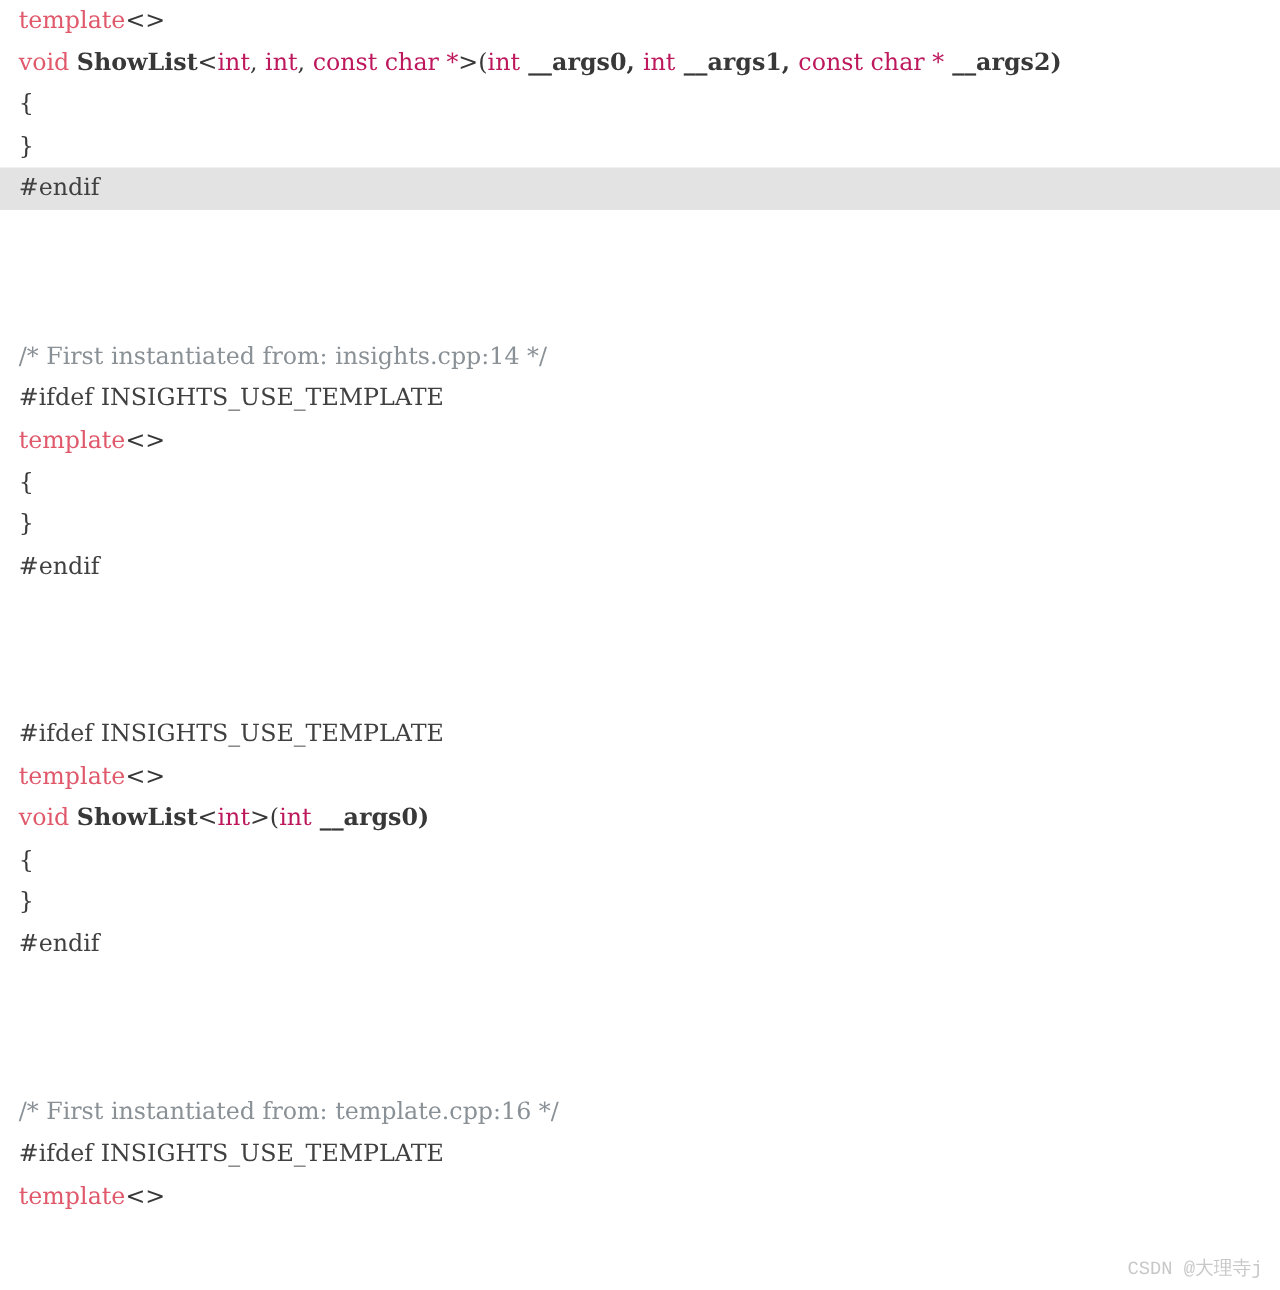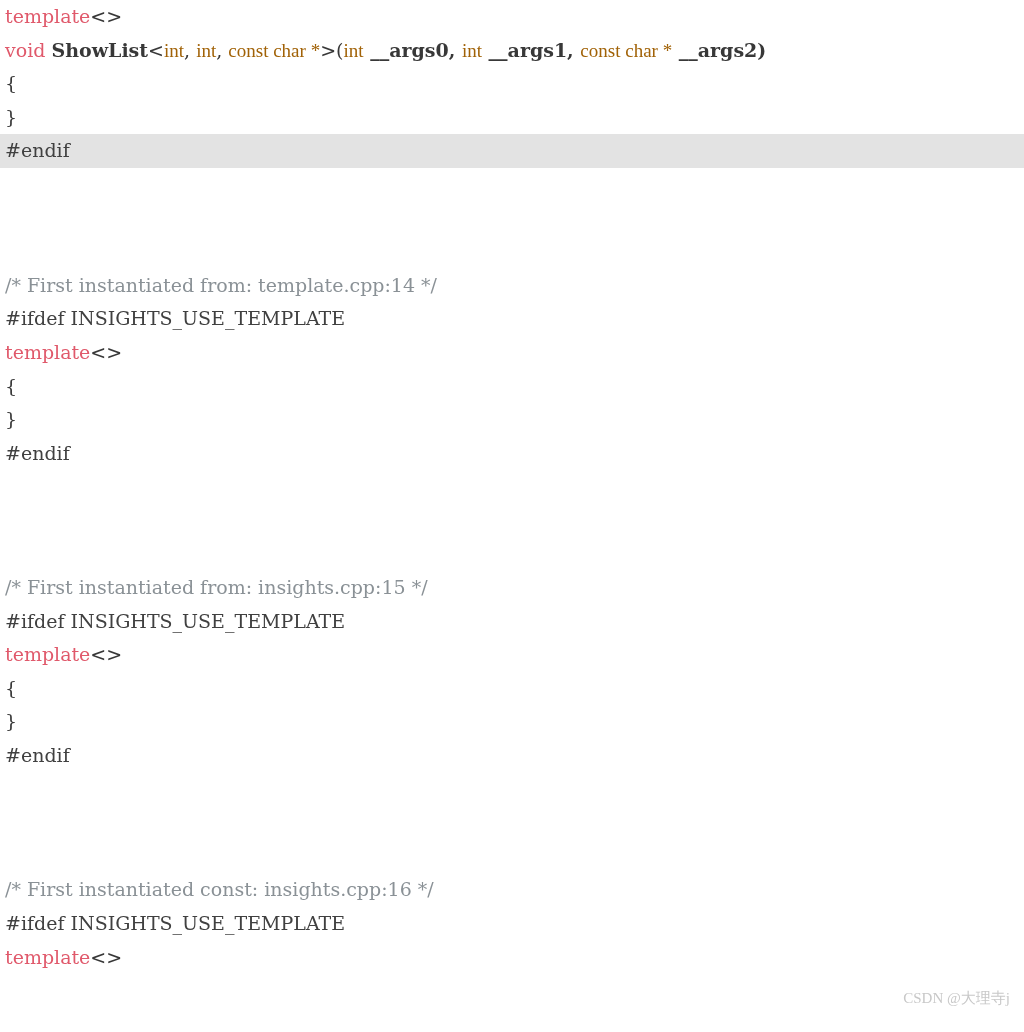--- a/index.html
+++ b/index.html
@@ -20,79 +20,79 @@
     left: 0;
     top: 0;
     width: 1024px;
   }
 
   .code-line {
     height: 33.6px;
     line-height: 33.6px;
     font-size: 19px;
     white-space: pre;
-    padding-left: 5px;
+    padding-left: 15px;
     box-sizing: border-box;
     letter-spacing: 0px;
     color: #383838;
   }
   .code-line.highlight {
     background: #e3e3e3;
   }
   .code-line.blank {
     
   }
 
   .tok-kw       { color: #e0596b; }
   .tok-pp       { color: #404040; }
-  .tok-type     { color: #a16207; font-family: Liberation Serif, serif; }
+  .tok-type     { color: #be185d; }
   .tok-comment  { color: #8a9196; }
   .tok-plain    { color: #383838; }
   .tok-punct    { color: #383838; }
   .tok-ident    { color: #383838; font-weight: bold; }
 
   #watermark {
     position: absolute;
     right: 14px;
-    bottom: 24px;
-    font-family: Liberation Serif, serif;
+    bottom: 8px;
+    font-family: Liberation Mono, monospace;
     font-size: 15px;
     color: #c8c8c8;
     white-space: pre;
     user-select: none;
   }
 </style>
 </head>
 <body>
 
 <div id="code-listing">
     <div class="code-line"><span class="tok-kw">template</span><span class="tok-punct">&lt;&gt;</span></div>
     <div class="code-line"><span class="tok-kw">void</span><span class="tok-plain"> </span><span class="tok-ident">ShowList</span><span class="tok-punct">&lt;</span><span class="tok-type">int</span><span class="tok-punct">, </span><span class="tok-type">int</span><span class="tok-punct">, </span><span class="tok-type">const char *</span><span class="tok-punct">&gt;(</span><span class="tok-type">int</span><span class="tok-ident"> __args0, </span><span class="tok-type">int</span><span class="tok-ident"> __args1, </span><span class="tok-type">const char *</span><span class="tok-ident"> __args2)</span></div>
     <div class="code-line"><span class="tok-punct">{</span></div>
     <div class="code-line"><span class="tok-punct">}</span></div>
     <div class="code-line highlight"><span class="tok-pp">#endif</span></div>
     <div class="code-line blank">&nbsp;</div>
     <div class="code-line blank">&nbsp;</div>
     <div class="code-line blank">&nbsp;</div>
-    <div class="code-line"><span class="tok-comment">/* First instantiated from: template.cpp:14 */</span></div>
+    <div class="code-line"><span class="tok-comment">/* First instantiated from: insights.cpp:14 */</span></div>
     <div class="code-line"><span class="tok-pp">#ifdef INSIGHTS_USE_TEMPLATE</span></div>
     <div class="code-line"><span class="tok-kw">template</span><span class="tok-punct">&lt;&gt;</span></div>
     <div class="code-line"><span class="tok-punct">{</span></div>
     <div class="code-line"><span class="tok-punct">}</span></div>
     <div class="code-line"><span class="tok-pp">#endif</span></div>
     <div class="code-line blank">&nbsp;</div>
     <div class="code-line blank">&nbsp;</div>
     <div class="code-line blank">&nbsp;</div>
-    <div class="code-line"><span class="tok-comment">/* First instantiated from: insights.cpp:15 */</span></div>
     <div class="code-line"><span class="tok-pp">#ifdef INSIGHTS_USE_TEMPLATE</span></div>
     <div class="code-line"><span class="tok-kw">template</span><span class="tok-punct">&lt;&gt;</span></div>
+    <div class="code-line"><span class="tok-kw">void</span><span class="tok-plain"> </span><span class="tok-ident">ShowList</span><span class="tok-punct">&lt;</span><span class="tok-type">int</span><span class="tok-punct">&gt;(</span><span class="tok-type">int</span><span class="tok-ident"> __args0)</span></div>
     <div class="code-line"><span class="tok-punct">{</span></div>
     <div class="code-line"><span class="tok-punct">}</span></div>
     <div class="code-line"><span class="tok-pp">#endif</span></div>
     <div class="code-line blank">&nbsp;</div>
     <div class="code-line blank">&nbsp;</div>
     <div class="code-line blank">&nbsp;</div>
-    <div class="code-line"><span class="tok-comment">/* First instantiated const: insights.cpp:16 */</span></div>
+    <div class="code-line"><span class="tok-comment">/* First instantiated from: template.cpp:16 */</span></div>
     <div class="code-line"><span class="tok-pp">#ifdef INSIGHTS_USE_TEMPLATE</span></div>
     <div class="code-line"><span class="tok-kw">template</span><span class="tok-punct">&lt;&gt;</span></div>
   </div>
 
 <div id="watermark">CSDN @大理寺j</div>
 
 </body></html>

